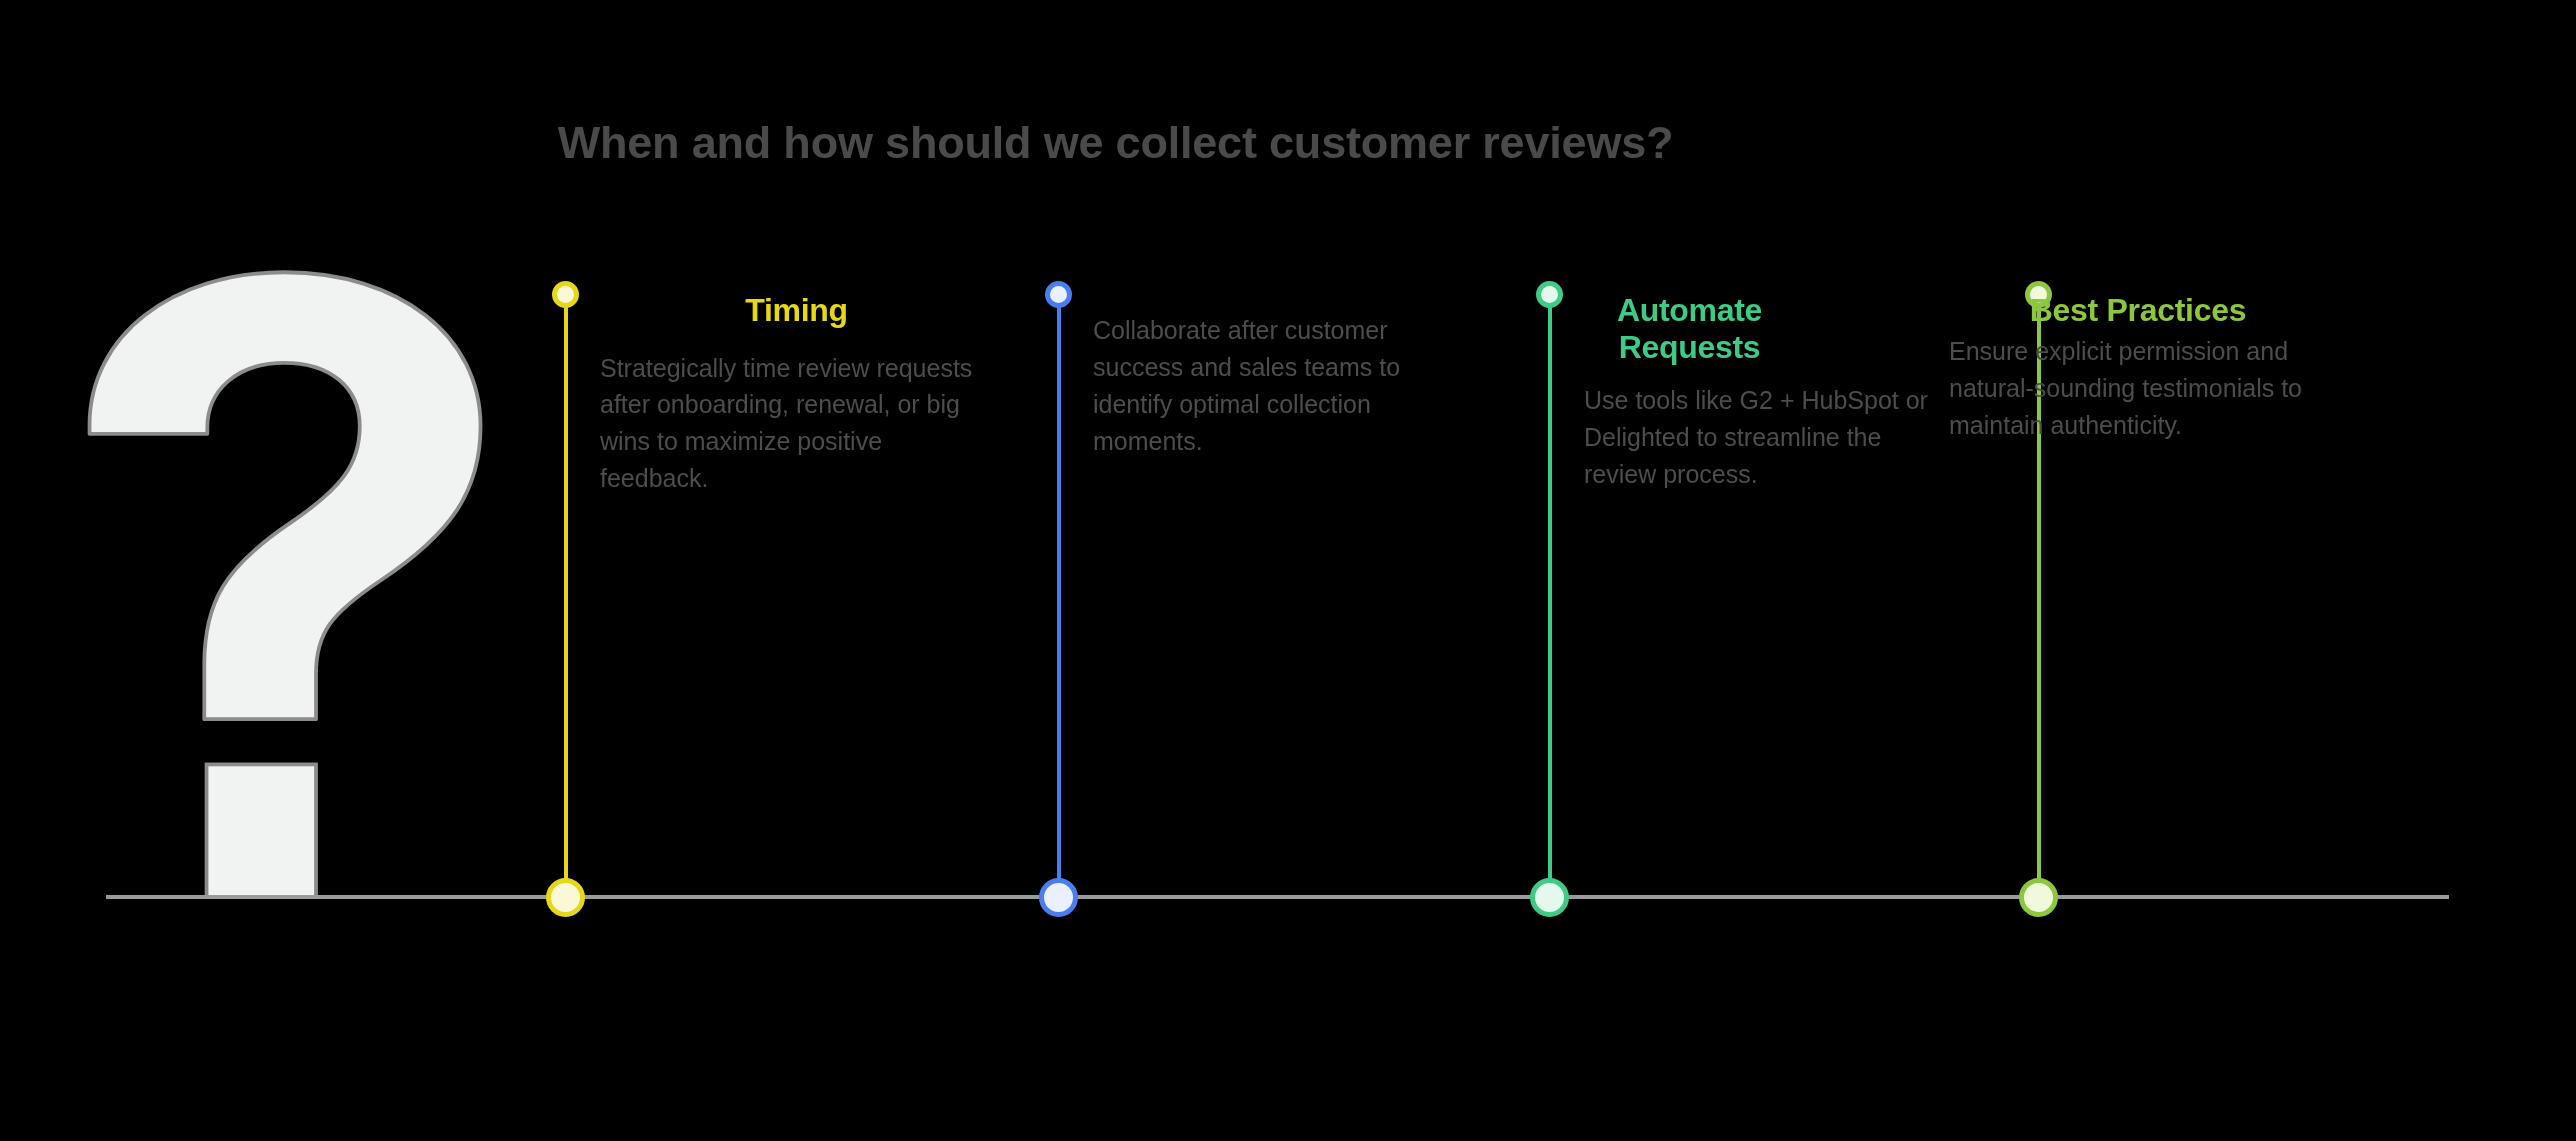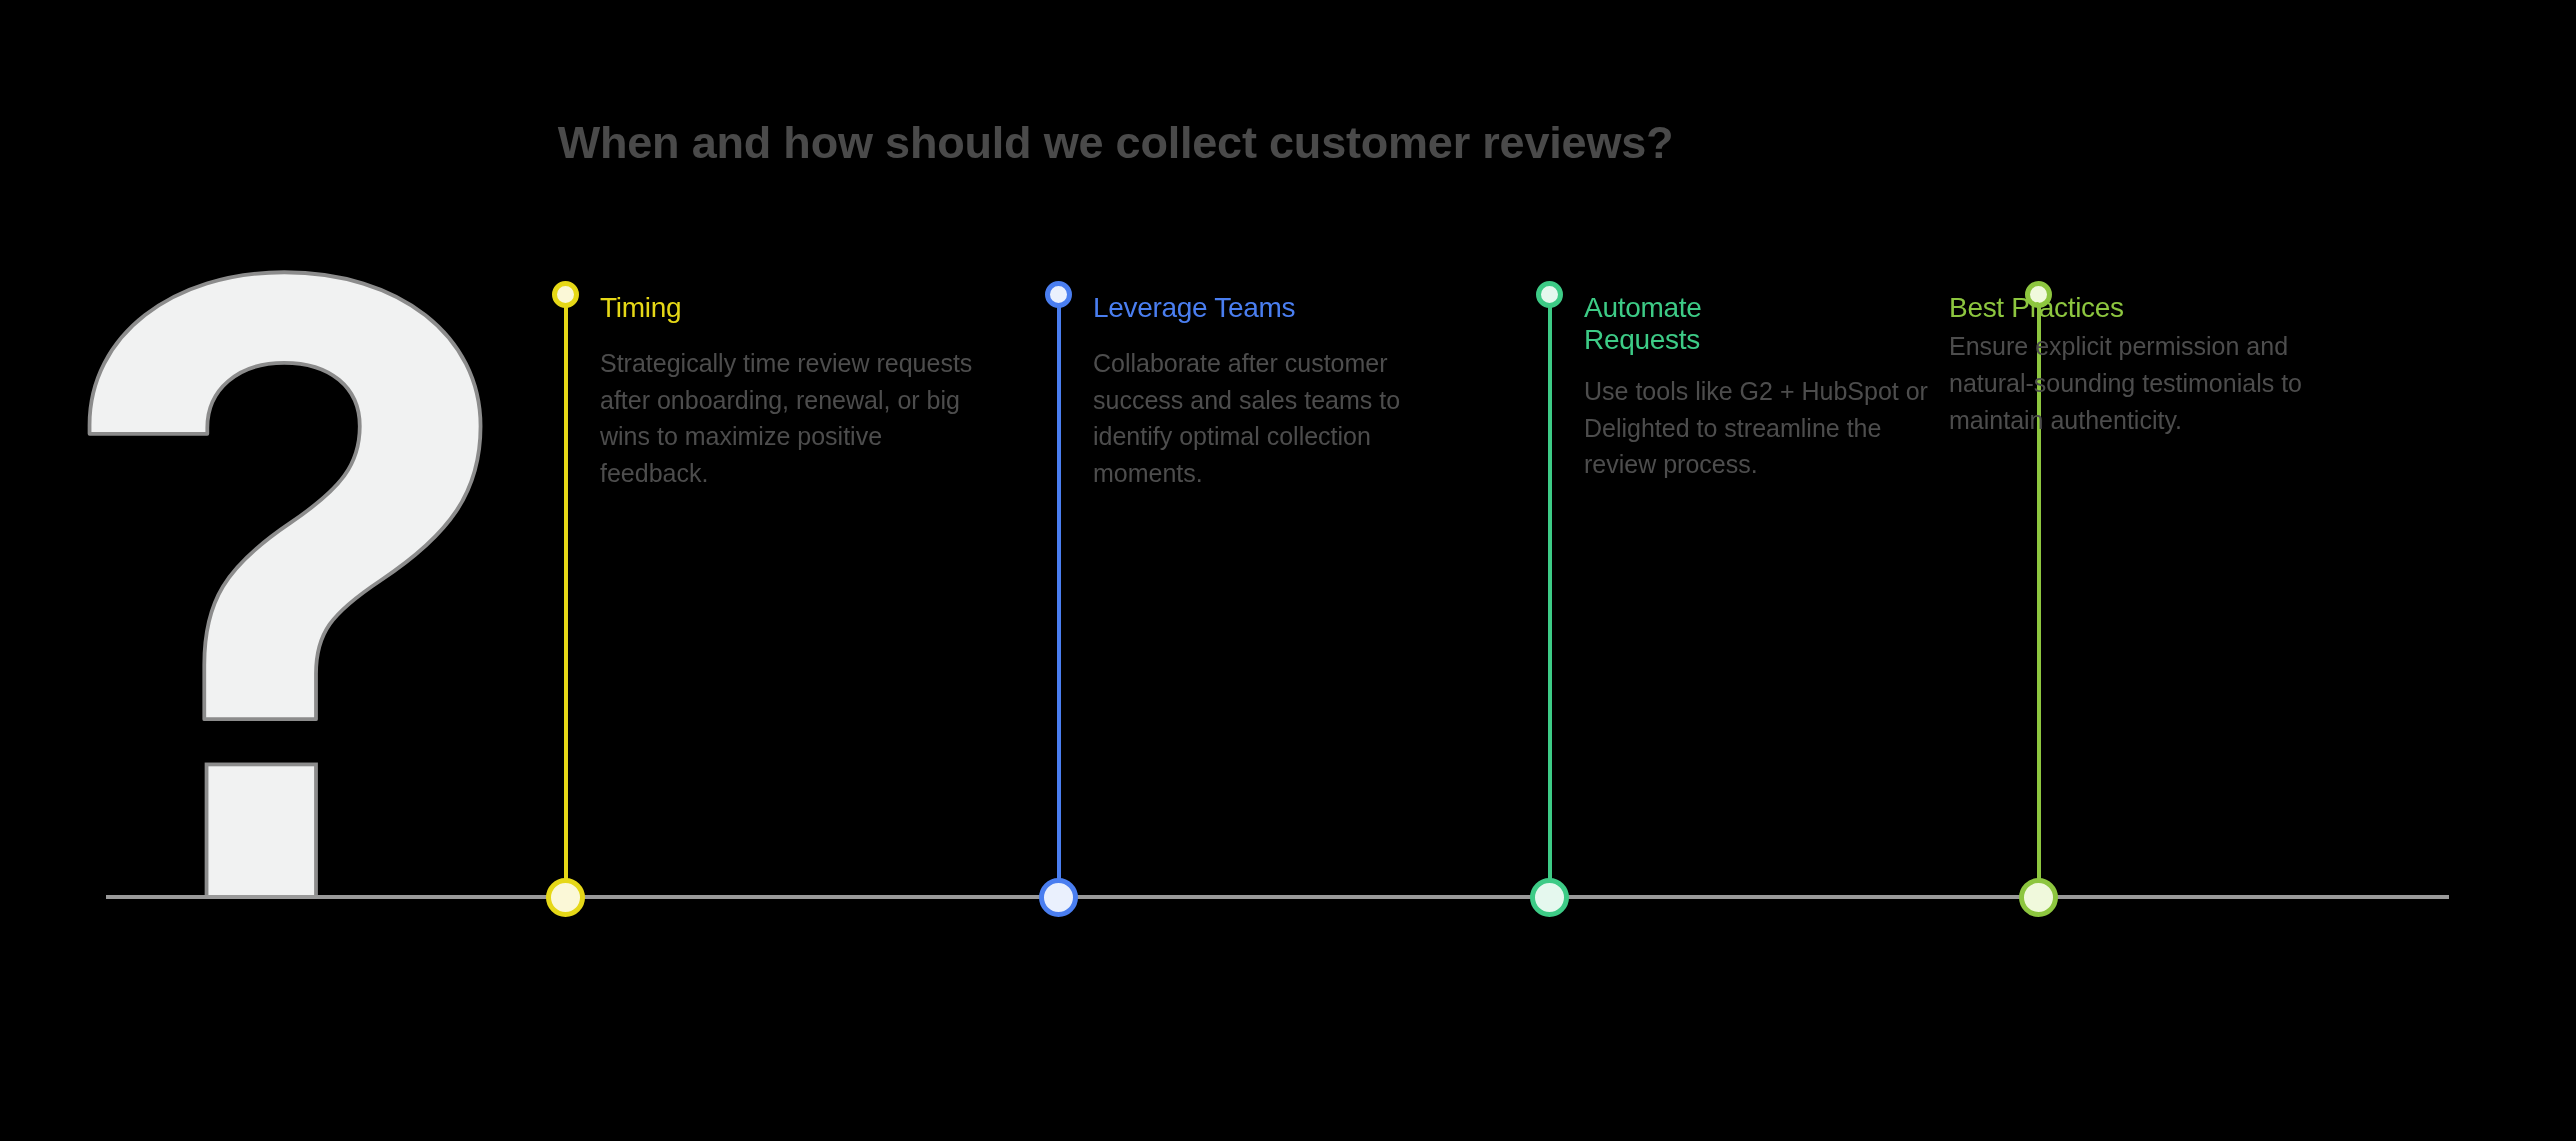--- a/index.html
+++ b/index.html
@@ -88,25 +88,26 @@
     border-style: solid;
     box-sizing: border-box;
   }
 
   
   .card {
     position: absolute;
     top: 292px;
   }
   .card-title {
-    font-size: 28px;
-    font-weight: normal;
+    font-size: 32px;
+    font-weight: bold;
     line-height: 1.16;
     letter-spacing: -0.3px;
     margin: 0;
+    text-align: center;
   }
   .card-body {
     font-size: 25px;
     line-height: 1.47;
     color: #4d4d4d;
     margin: 0;
   }
   .card-1 .card-body { margin-top: 20.4px; }
   .card-2 .card-body { margin-top: 20.4px; }
   .card-3 .card-body { margin-top: 19px; }
@@ -151,21 +152,20 @@
     <p class="card-title" style="color:#e6d817;">Timing</p>
     <p class="card-body">Strategically time review requests after onboarding, renewal, or big wins to maximize positive feedback.</p>
   </div>
 
   <div class="milestone" style="left:1059px;">
     <div class="stem" style="background:#4a7ef0;"></div>
     <div class="top-node" style="border-color:#4a7ef0; background:#eaf0fd;"></div>
     <div class="bottom-node" style="border-color:#4a7ef0; background:#eaf0fd;"></div>
   </div>
   <div class="card card-2" style="left:1093px; width:355px;">
-    <p class="card-title" style="color:#4a7ef0;">Leverage Teams</p>
     <p class="card-body">Collaborate after customer success and sales teams to identify optimal collection moments.</p>
   </div>
 
   <div class="milestone" style="left:1550px;">
     <div class="stem" style="background:#3dcb86;"></div>
     <div class="top-node" style="border-color:#3dcb86; background:#e5f8ee;"></div>
     <div class="bottom-node" style="border-color:#3dcb86; background:#e5f8ee;"></div>
   </div>
   <div class="card card-3" style="left:1584px; width:211px;">
     <p class="card-title" style="color:#3dcb86;">Automate Requests</p>

